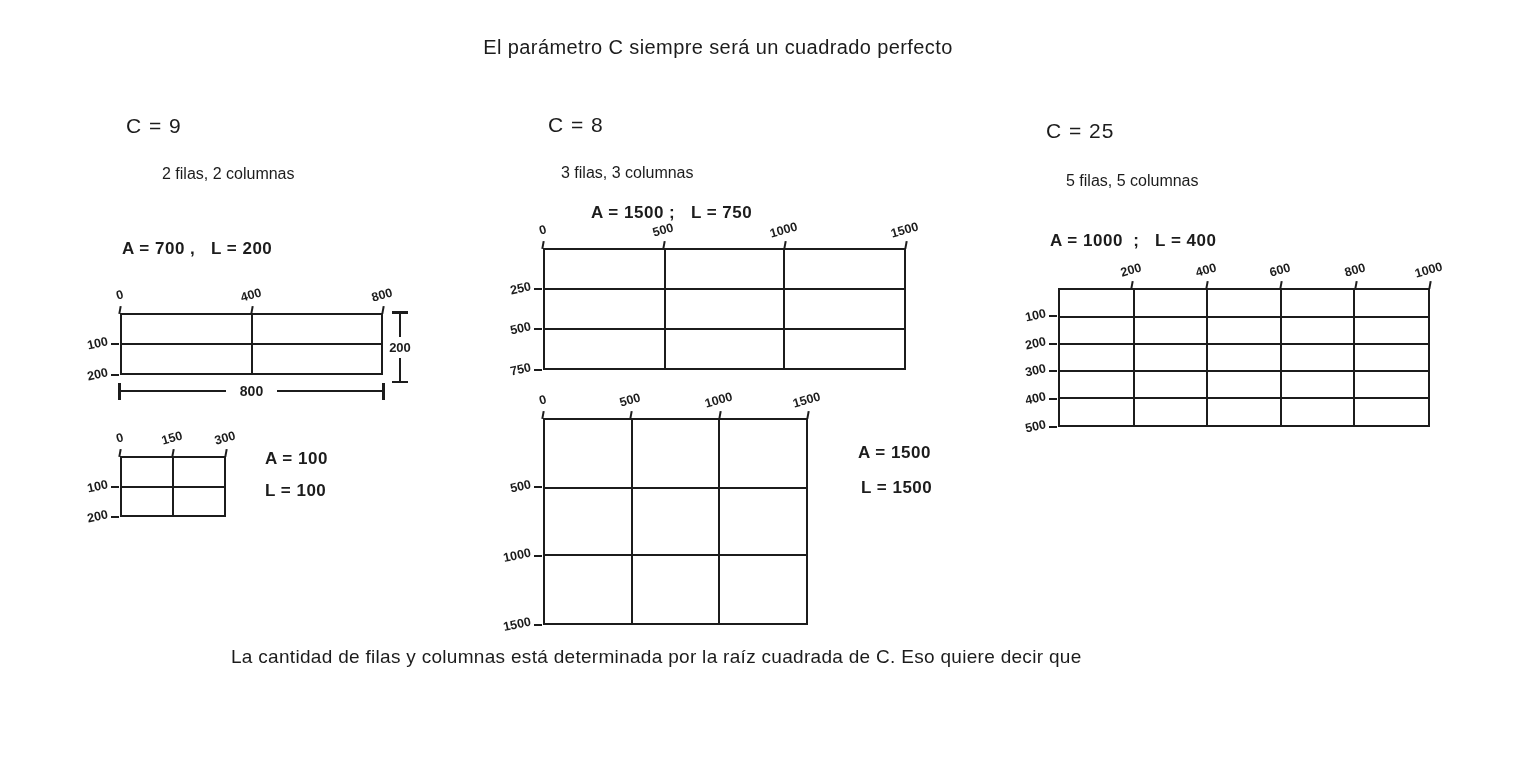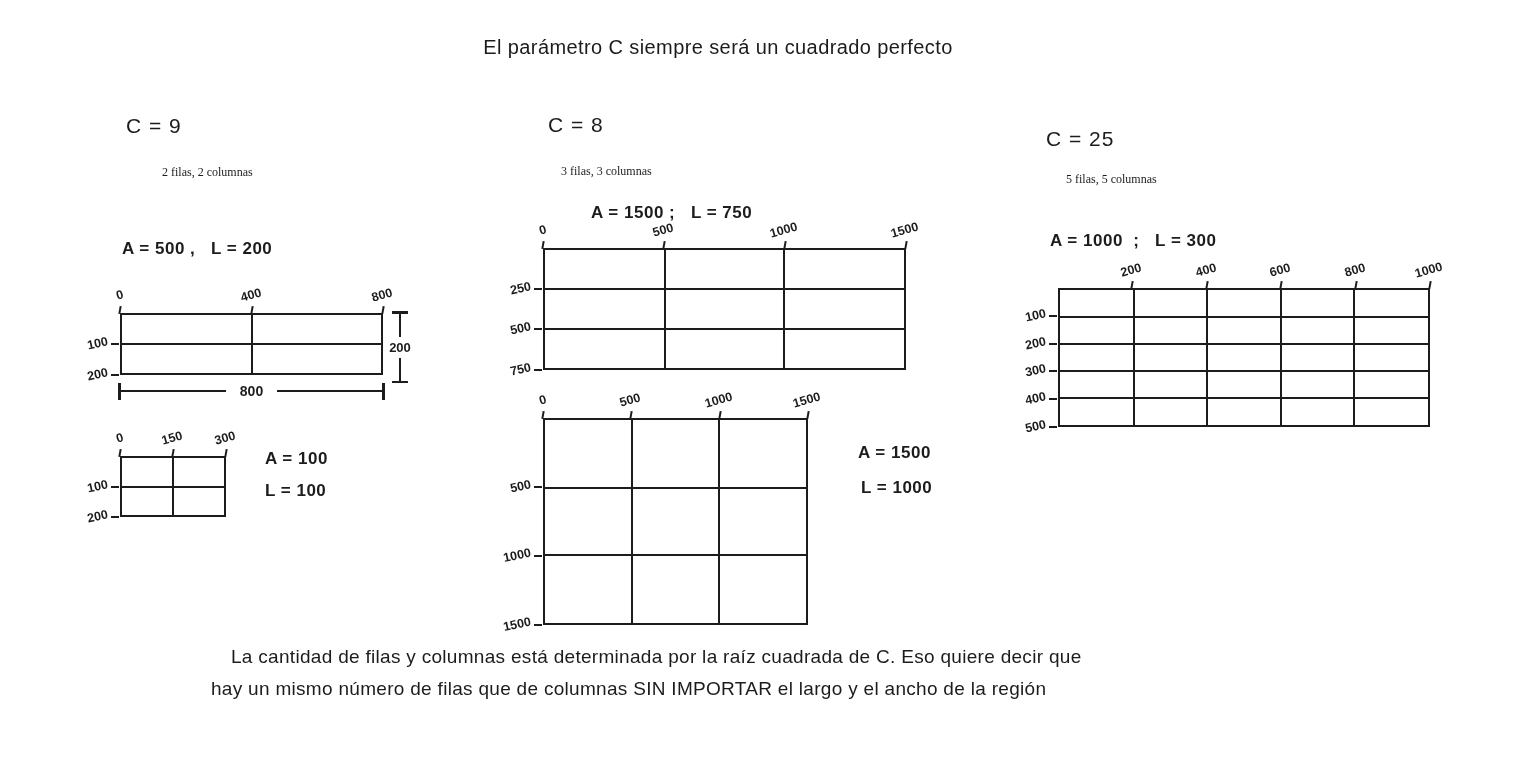--- a/index.html
+++ b/index.html
@@ -15,21 +15,21 @@
     color:var(--ink);
     overflow:hidden;
     margin-left:28px;
   }
   .txt{position:absolute;white-space:pre;}
   .page-title{
     position:absolute;left:380px;top:36px;width:620px;
     text-align:center;font-size:20px;letter-spacing:.4px;
   }
   .c-label{font-size:21px;letter-spacing:1px;}
-  .note{font-size:12px;font-family:Liberation Serif, serif;}
+  .note{font-size:16px;}
   .params{font-size:17px;font-weight:700;letter-spacing:.5px;}
   .side-label{font-size:17px;font-weight:700;letter-spacing:.5px;}
   .footer-line{position:absolute;font-size:19px;letter-spacing:.3px;text-align:right;}
 
   
   .grid{position:absolute;}
   .grid-box{position:absolute;inset:0;border:2px solid var(--ink);}
   .vline{position:absolute;top:0;bottom:0;width:2px;background:var(--ink);transform:translateX(-1px);}
   .hline{position:absolute;left:0;right:0;height:2px;background:var(--ink);transform:translateY(-1px);}
   .xtick-label{
@@ -70,21 +70,21 @@
 </style>
 </head>
 <body>
 
 <div class="canvas">
 
   <div class="page-title">El parámetro C siempre será un cuadrado perfecto</div>
 
   <div class="txt c-label" style="left:98px;top:114px;">C = 9</div>
   <div class="txt note" style="left:134px;top:165px;">2 filas, 2 columnas</div>
-  <div class="txt params" style="left:94px;top:239px;">A = 500 ,   L = 200</div>
+  <div class="txt params" style="left:94px;top:239px;">A = 700 ,   L = 200</div>
 
   <div class="grid" style="left:92px;top:313px;width:263px;height:62px;">
       <div class="grid-box">
         <div class="vline" style="left: 50%;"></div>
         <div class="hline" style="top: 50%;"></div>
       </div>
       <div class="xtick-label" style="left: 0%;">0</div>
       <div class="xtick-mark" style="left: 0%;"></div>
       <div class="xtick-label" style="left: 50%;">400</div>
       <div class="xtick-mark" style="left: 50%;"></div>
@@ -174,25 +174,25 @@
       <div class="xtick-mark" style="left: 100%;"></div>
       <div class="ytick-label" style="top: 33.3333%;">500</div>
       <div class="ytick-mark" style="top: 33.3333%;"></div>
       <div class="ytick-label" style="top: 66.6667%;">1000</div>
       <div class="ytick-mark" style="top: 66.6667%;"></div>
       <div class="ytick-label" style="top: 100%;">1500</div>
       <div class="ytick-mark" style="top: 100%;"></div>
     </div>
 
   <div class="txt side-label" style="left:830px;top:443px;">A = 1500</div>
-  <div class="txt side-label" style="left:833px;top:478px;">L = 1000</div>
-
-  <div class="txt c-label" style="left:1018px;top:127px;">C = 25</div>
+  <div class="txt side-label" style="left:833px;top:478px;">L = 1500</div>
+
+  <div class="txt c-label" style="left:1018px;top:119px;">C = 25</div>
   <div class="txt note" style="left:1038px;top:172px;">5 filas, 5 columnas</div>
-  <div class="txt params" style="left:1022px;top:231px;">A = 1000  ;   L = 300</div>
+  <div class="txt params" style="left:1022px;top:231px;">A = 1000  ;   L = 400</div>
 
   <div class="grid" style="left:1030px;top:288px;width:372px;height:139px;">
       <div class="grid-box">
         <div class="vline" style="left: 20%;"></div>
         <div class="vline" style="left: 40%;"></div>
         <div class="vline" style="left: 60%;"></div>
         <div class="vline" style="left: 80%;"></div>
         <div class="hline" style="top: 20%;"></div>
         <div class="hline" style="top: 40%;"></div>
         <div class="hline" style="top: 60%;"></div>
@@ -214,15 +214,14 @@
       <div class="ytick-mark" style="top: 40%;"></div>
       <div class="ytick-label" style="top: 60%;">300</div>
       <div class="ytick-mark" style="top: 60%;"></div>
       <div class="ytick-label" style="top: 80%;">400</div>
       <div class="ytick-mark" style="top: 80%;"></div>
       <div class="ytick-label" style="top: 100%;">500</div>
       <div class="ytick-mark" style="top: 100%;"></div>
     </div>
 
   <div class="footer-line" style="left:203px;top:646px;">La cantidad de filas y columnas está determinada por la raíz cuadrada de C. Eso quiere decir que</div>
-  <div class="footer-line" style="left:183px;top:678px;">hay un mismo número de filas que de columnas SIN IMPORTAR el largo y el ancho de la región</div>
 
 </div>
 
 </body></html>

